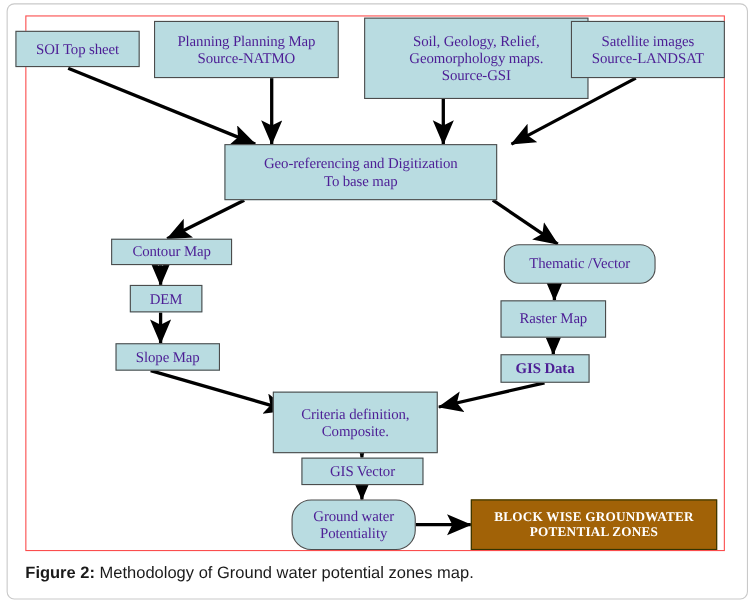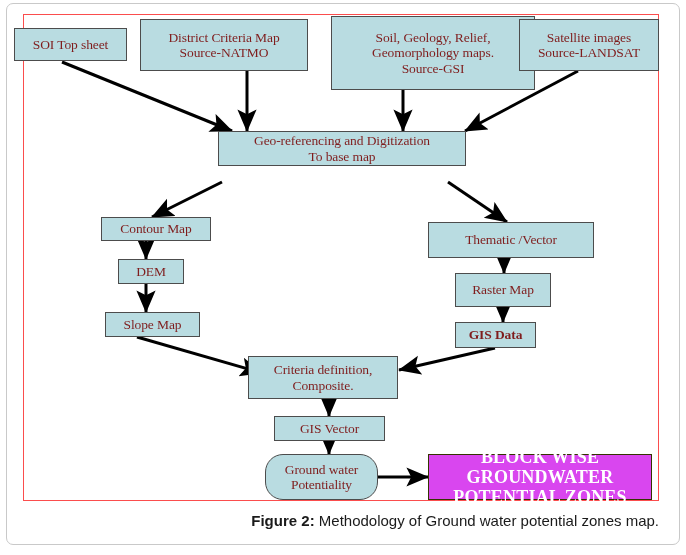--- a/index.html
+++ b/index.html
@@ -29,53 +29,53 @@
     position: absolute;
     left: 23px; top: 14px;
     width: 636px; height: 487px;
     border: 1.5px solid #fb4d4d;
     background: #ffffff;
   }
   .node {
     position: absolute;
     background: #b9dce1;
     border: 1.4px solid #4c4c4c;
-    color: #7f1d1d;
+    color: #4c1d95;
     display: flex;
     align-items: center;
     justify-content: center;
     text-align: center;
     line-height: 1.12;
     font-family: "Liberation Serif", serif;
     font-size: 13.5px;
     letter-spacing: -0.1px;
     white-space: pre-line;
     padding: 1px 3px;
   }
   .node.terminal {
-    background: #d946ef;
+    background: #a16207;
     color: #ffffff;
     border: 1.6px solid #343400;
     font-family: "Liberation Serif", serif;
     font-weight: bold;
-    font-size: 18px;
+    font-size: 12px;
     letter-spacing: 0.2px;
   }
   #arrow-layer {
     position: absolute;
     left: 0; top: 0;
     width: 686px; height: 555px;
     pointer-events: none;
   }
   #caption {
     position: absolute;
     left: 23px;
     top: 512px;
     width: 636px;
-    text-align: right;
+    text-align: left;
     font-family: "Liberation Sans", sans-serif;
     font-size: 15px;
     color: #1a1a1a;
   }
   #caption .cap-label {
     font-weight: bold;
   }
 </style>
 </head>
 <body>
@@ -105,36 +105,36 @@
         <path d="M 137,337 L 262,373"></path>
         <path d="M 495,348 L 399,370"></path>
         <path d="M 329,399 L 329,416" stroke-width="3"></path>
         <path d="M 329,441 L 329,454" stroke-width="3"></path>
         <path d="M 378,477 L 428,477" stroke-width="3"></path>
       </g>
   </svg>
 
   <div id="nodes-layer">
       <div class="node" style="left: 14px; top: 28px; width: 113px; height: 33px;">SOI Top sheet</div>
-      <div class="node" style="left: 140px; top: 19px; width: 168px; height: 52px;">District Criteria Map
+      <div class="node" style="left: 140px; top: 19px; width: 168px; height: 52px;">Planning Planning Map
 Source-NATMO</div>
       <div class="node" style="left: 331px; top: 16px; width: 204px; height: 74px;">Soil, Geology, Relief,
 Geomorphology maps.
 Source-GSI</div>
       <div class="node" style="left: 519px; top: 19px; width: 140px; height: 52px;">Satellite images
 Source-LANDSAT</div>
-      <div class="node" style="left: 218px; top: 131px; width: 248px; height: 35px;">Geo-referencing and Digitization
+      <div class="node" style="left: 204px; top: 131px; width: 248px; height: 51px;">Geo-referencing and Digitization
 To base map</div>
       <div class="node" style="left: 101px; top: 217px; width: 110px; height: 24px;">Contour Map</div>
       <div class="node" style="left: 118px; top: 259px; width: 66px; height: 25px;">DEM</div>
       <div class="node" style="left: 105px; top: 312px; width: 95px; height: 25px;">Slope Map</div>
-      <div class="node" style="left: 428px; top: 222px; width: 166px; height: 36px;">Thematic /Vector</div>
+      <div class="node" style="left: 458px; top: 222px; width: 138px; height: 36px; border-radius: 14px;">Thematic /Vector</div>
       <div class="node" style="left: 455px; top: 273px; width: 96px; height: 34px;">Raster Map</div>
       <div class="node" style="left: 455px; top: 322px; width: 81px; height: 26px; font-weight: bold;">GIS Data</div>
-      <div class="node" style="left: 248px; top: 356px; width: 150px; height: 43px;">Criteria definition,
+      <div class="node" style="left: 248px; top: 356px; width: 150px; height: 56px;">Criteria definition,
 Composite.</div>
       <div class="node" style="left: 274px; top: 416px; width: 111px; height: 25px;">GIS Vector</div>
       <div class="node" style="left: 265px; top: 454px; width: 113px; height: 46px; border-radius: 18px;">Ground water
 Potentiality</div>
       <div class="node terminal" style="left: 428px; top: 454px; width: 224px; height: 46px;">BLOCK WISE GROUNDWATER
 POTENTIAL ZONES</div>
     </div>
 
   <div id="caption">
     <span class="cap-label">Figure 2:</span><span> Methodology of Ground water potential zones map.</span>

